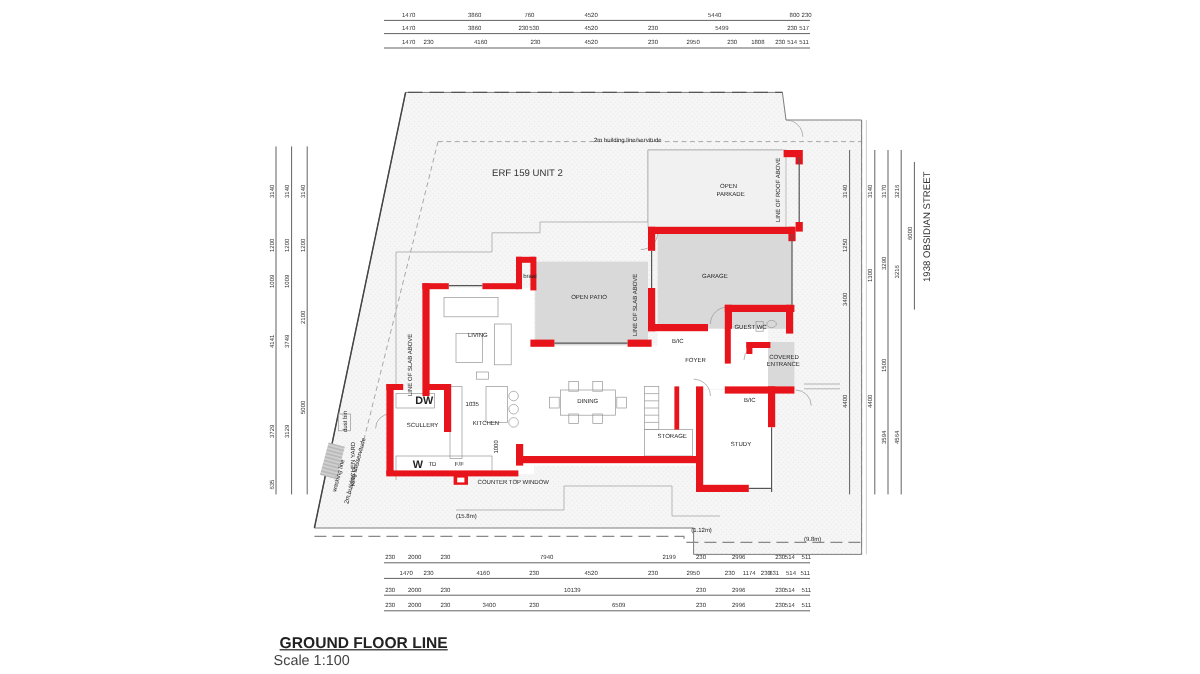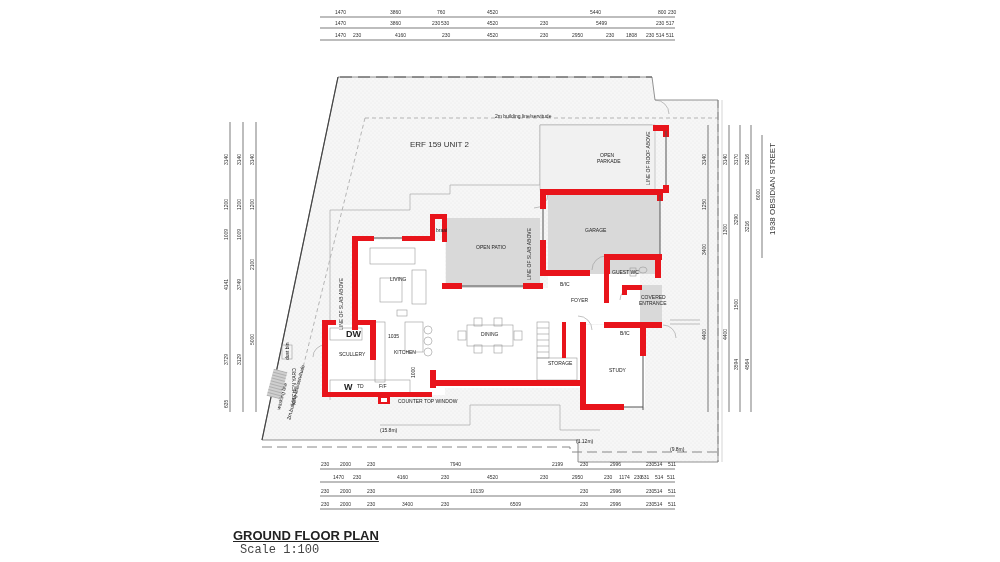--- a/index.html
+++ b/index.html
@@ -3,21 +3,21 @@
 <meta charset="utf-8">
 <style>
   html,body{margin:0;padding:0;background:#fff;}
   body{width:1000px;height:562px;position:relative;overflow:hidden;font-family:"Liberation Sans",sans-serif;}
   svg{position:absolute;left:0;top:0;}
   .dimtxt{font-family:"Liberation Sans",sans-serif;font-size:5px;fill:#333;}
   .lbl{font-family:"Liberation Sans",sans-serif;font-size:5px;fill:#222;}
   .big{font-family:"Liberation Sans",sans-serif;font-size:8px;fill:#333;}
   .street{font-family:"Liberation Sans",sans-serif;font-size:8px;fill:#333;}
   .title{position:absolute;left:233px;top:528px;font-size:13px;font-weight:bold;text-decoration:underline;color:#222;font-family:"Liberation Sans",sans-serif;}
-  .scale{position:absolute;left:240px;top:543px;font-size:12px;color:#444;font-family:Liberation Mono, monospace;}
+  .scale{position:absolute;left:228px;top:543px;font-size:12px;color:#444;font-family:Liberation Sans, sans-serif;}
 </style>
 </head>
 <body>
 
 <svg width="1000" height="562" viewBox="0 0 1000 562" xmlns="http://www.w3.org/2000/svg">
   <defs>
     <pattern id="dots" width="4" height="4" patternUnits="userSpaceOnUse">
       <rect width="4" height="4" fill="#f6f6f6"></rect>
       <circle cx="1" cy="1" r="0.4" fill="#d8d8d8"></circle>
       <circle cx="3" cy="3" r="0.4" fill="#dcdcdc"></circle>
@@ -337,14 +337,14 @@
     <text class="lbl" transform="translate(296,405) rotate(-90)">KITCHEN YARD</text>
     <text class="lbl" transform="translate(280,410) rotate(-75)">washing line</text>
     <text class="lbl" transform="translate(289,360) rotate(-90)">dust bin</text>
     <text class="lbl" transform="translate(290,420) rotate(-75)">2m building line/servitude</text>
     <text class="lbl" x="380" y="432">(15.8m)</text>
     <text class="lbl" x="576" y="443">(1.12m)</text>
     <text class="lbl" x="670" y="451">(9.8m)</text>
   </g>
 </svg>
 
-<div class="title">GROUND FLOOR PLAN</div>
+<div class="title">GROUND FLOOR LINE</div>
 <div class="scale">Scale 1:100</div>
 
 </body></html>

